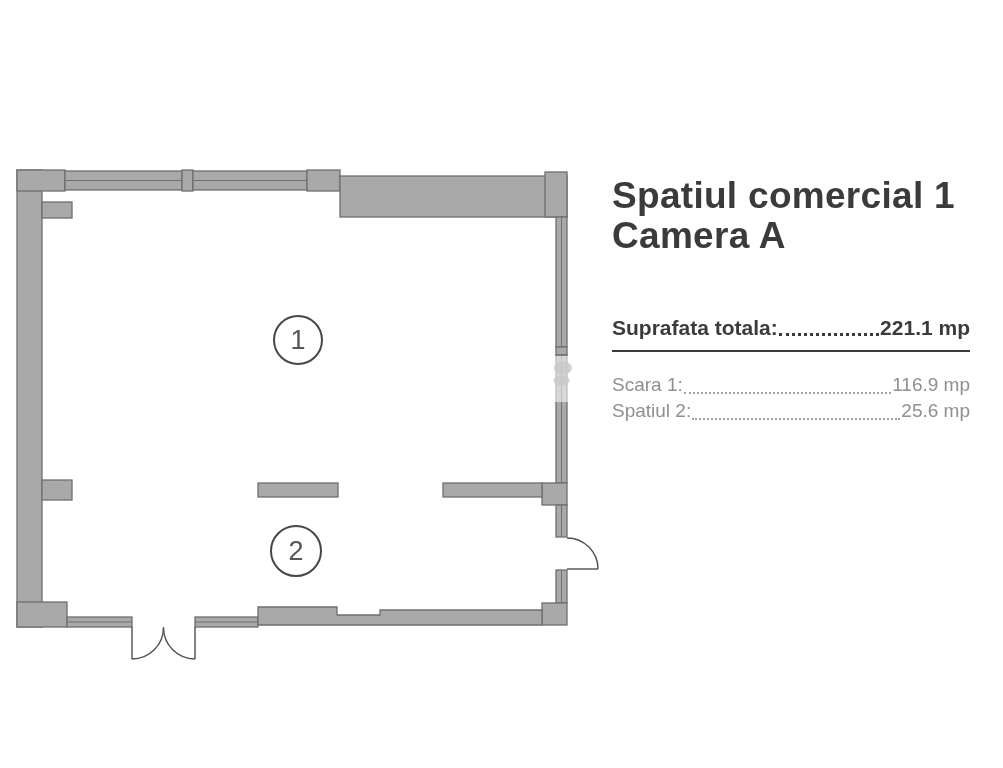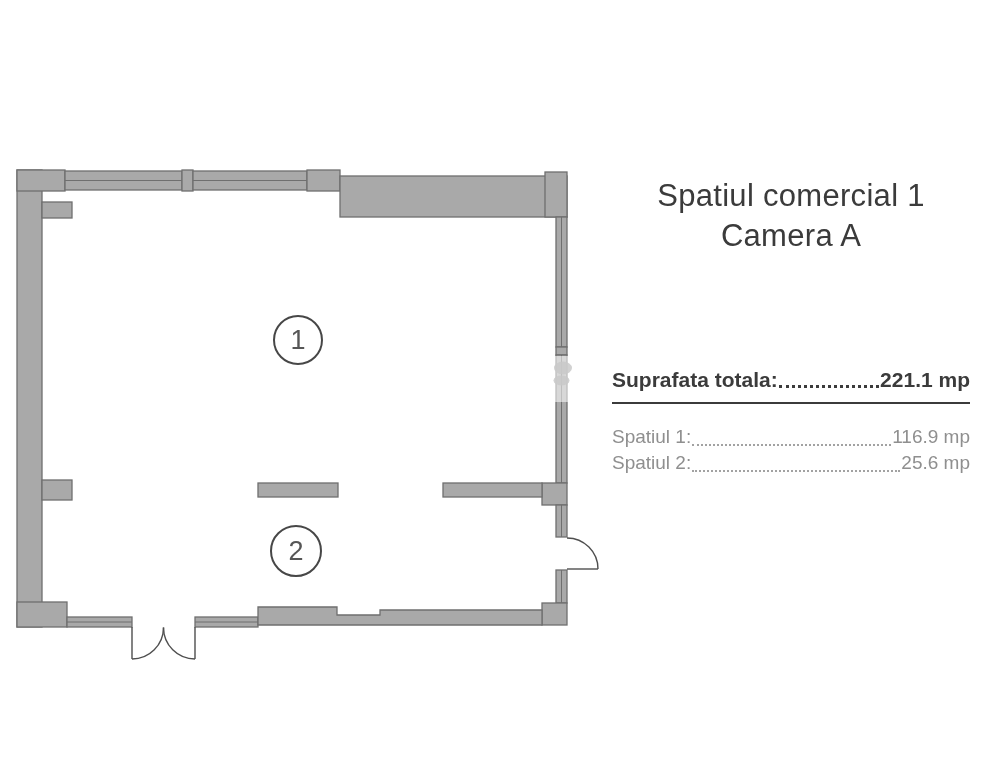--- a/index.html
+++ b/index.html
@@ -20,25 +20,25 @@
   .wall{fill:var(--wall-fill);stroke:var(--wall-stroke);stroke-width:1.3;}
   .pane-line{stroke:var(--wall-stroke);stroke-width:1;fill:none;}
   .door{stroke:var(--door-stroke);stroke-width:1.4;fill:none;}
   .marker-circle{fill:#ffffff;stroke:#474747;stroke-width:2;}
   .marker-num{fill:#565656;font-size:27px;font-weight:400;text-anchor:middle;}
   .wm-fade{fill:#ffffff;opacity:0.55;}
   .wm-blob{fill:#c9c9c9;opacity:0.85;}
 
   .panel{position:absolute;left:612px;top:176px;width:358px;}
   .plan-title{
-    text-align:center;font-size:31px;font-weight:normal;color:var(--text-dark);
+    text-align:left;font-size:37px;font-weight:bold;color:var(--text-dark);
     line-height:40px;letter-spacing:0.3px;
   }
   .total-row{
-    margin-top:112px;display:flex;align-items:flex-end;
+    margin-top:60px;display:flex;align-items:flex-end;
     font-size:21px;font-weight:bold;color:var(--text-dark);line-height:24px;
   }
   .total-row .leader{
     flex:1;border-bottom:3px dotted var(--text-dark);margin:0 1px 4px 1px;height:1px;
   }
   .divider{margin-top:10px;border-top:2px solid var(--text-dark);width:358px;}
   .rooms{margin-top:20px;}
   .room-row{
     display:flex;align-items:flex-end;font-size:19px;color:var(--text-muted);
     line-height:26px;
@@ -127,21 +127,21 @@
   <div class="total-row">
     <span>Suprafata totala:</span>
     <span class="leader"></span>
     <span>221.1 mp</span>
   </div>
 
   <div class="divider"></div>
 
   <div class="rooms">
     <div class="room-row">
-      <span>Spatiul 1:</span>
+      <span>Scara 1:</span>
       <span class="leader"></span>
       <span>116.9 mp</span>
     </div>
     <div class="room-row">
       <span>Spatiul 2:</span>
       <span class="leader"></span>
       <span>25.6 mp</span>
     </div>
   </div>
 </div>

